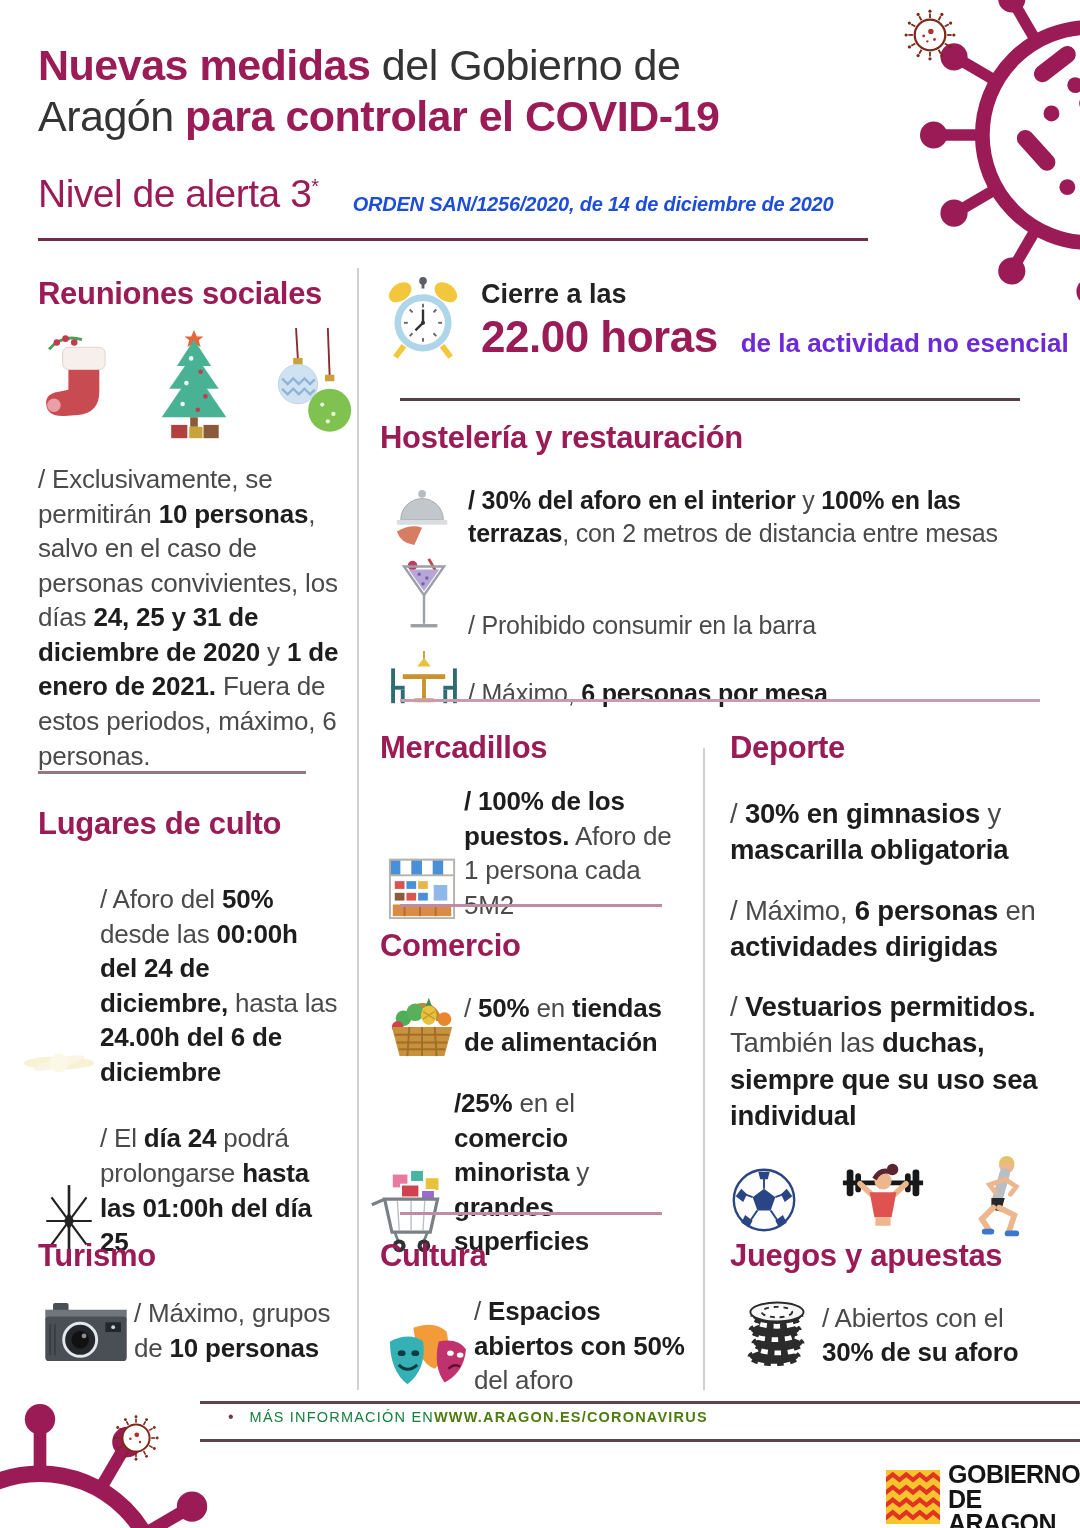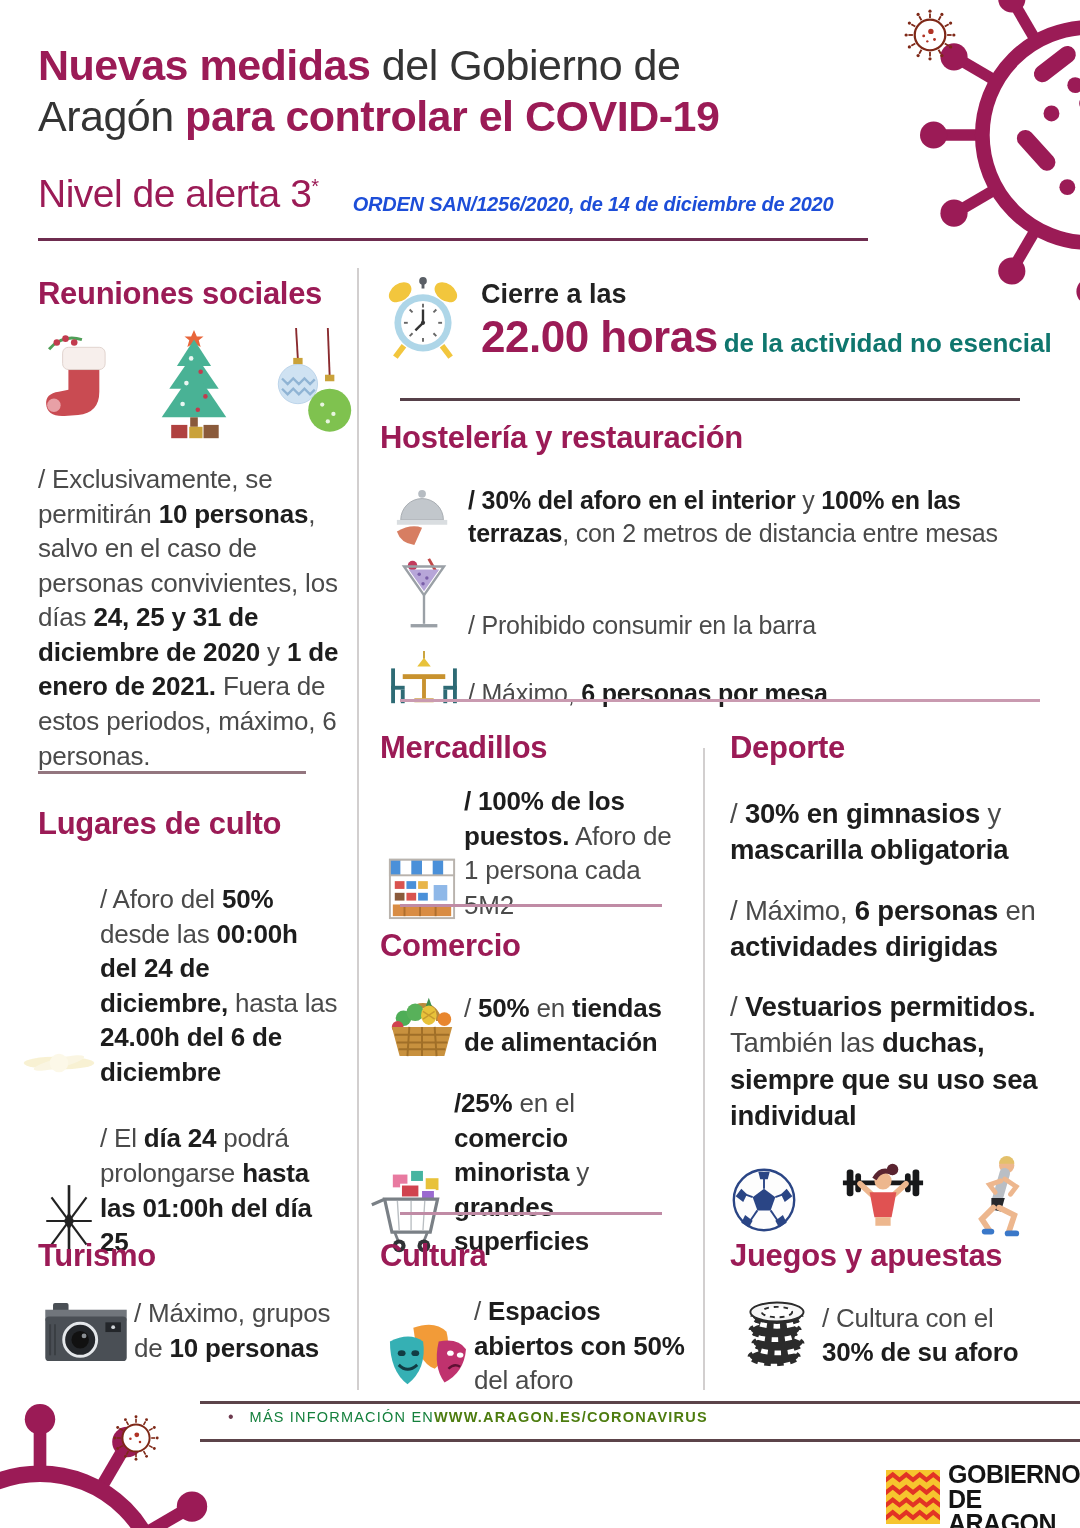--- a/index.html
+++ b/index.html
@@ -29,21 +29,21 @@
   .icol{flex:0 0 auto;display:flex;justify-content:center}
 
   .sec{position:absolute}
   .t26{font-size:26px;line-height:1.33;letter-spacing:-.2px}
   .t25{font-size:25px;line-height:1.3;letter-spacing:-.2px}
   .t28{font-size:27.5px;line-height:1.32;letter-spacing:-.2px}
 
   
   .cierre-line1{font-size:27px;font-weight:700;color:#222}
   .cierre-time{font-size:44px;font-weight:700;color:var(--accent);letter-spacing:-.5px}
-  .cierre-line2{font-size:26px;font-weight:700;color:#0f766e;margin-left:6px}
+  .cierre-line2{font-size:26px;font-weight:700;color:#6d28d9;margin-left:23px}
 
   
   .finfo{position:absolute;left:228px;top:1408px;display:flex;align-items:center}
   .finfo .bullet{color:#6d3a4e;font-size:16px;margin-right:16px}
   .finfo .pfx{font-size:14.5px;letter-spacing:1.2px;color:#15803d;font-weight:400}
   .finfo .url{font-size:14.5px;letter-spacing:1.2px;color:#4d7c0f;font-weight:700}
   .logo{position:absolute;left:886px;top:1462px;display:flex;align-items:center}
   .logo-text{margin-left:8px;font-size:25px;font-weight:700;color:#141414;line-height:.98;letter-spacing:-.5px}
 </style>
 </head>
@@ -625,21 +625,21 @@
             <ellipse cx="37" cy="52" rx="28" ry="10" fill="none" stroke="#fff" stroke-width="5" stroke-dasharray="7 7"></ellipse>
             <ellipse cx="34" cy="38" rx="28" ry="10" fill="#2b2b2b"></ellipse>
             <ellipse cx="34" cy="38" rx="28" ry="10" fill="none" stroke="#fff" stroke-width="5" stroke-dasharray="7 7"></ellipse>
             <ellipse cx="36" cy="24" rx="28" ry="10" fill="#2b2b2b"></ellipse>
             <ellipse cx="36" cy="24" rx="28" ry="10" fill="none" stroke="#fff" stroke-width="5" stroke-dasharray="7 7"></ellipse>
             <ellipse cx="36" cy="19" rx="28" ry="10" fill="#f5f5f5" stroke="#2b2b2b" stroke-width="2"></ellipse>
             <ellipse cx="36" cy="19" rx="16" ry="5.5" fill="#fff" stroke="#2b2b2b" stroke-width="2" stroke-dasharray="5 5"></ellipse>
           </g>
         </svg>
       </span>
-      <p class="rich t26" style="width:226px"><span>/ Cultura con el </span><span class="seg-b">30% de su aforo</span></p>
+      <p class="rich t26" style="width:226px"><span>/ Abiertos con el </span><span class="seg-b">30% de su aforo</span></p>
     </div>
   </section>
 
   <hr class="hline" style="left:200px;top:1401px;width:880px;height:3px;background:#5c444a">
   <div class="finfo">
     <span class="bullet">•</span>
     <span class="pfx">MÁS INFORMACIÓN EN </span>
     <span class="url">WWW.ARAGON.ES/CORONAVIRUS</span>
   </div>
   <hr class="hline" style="left:200px;top:1439px;width:880px;height:3px;background:#5c444a">

